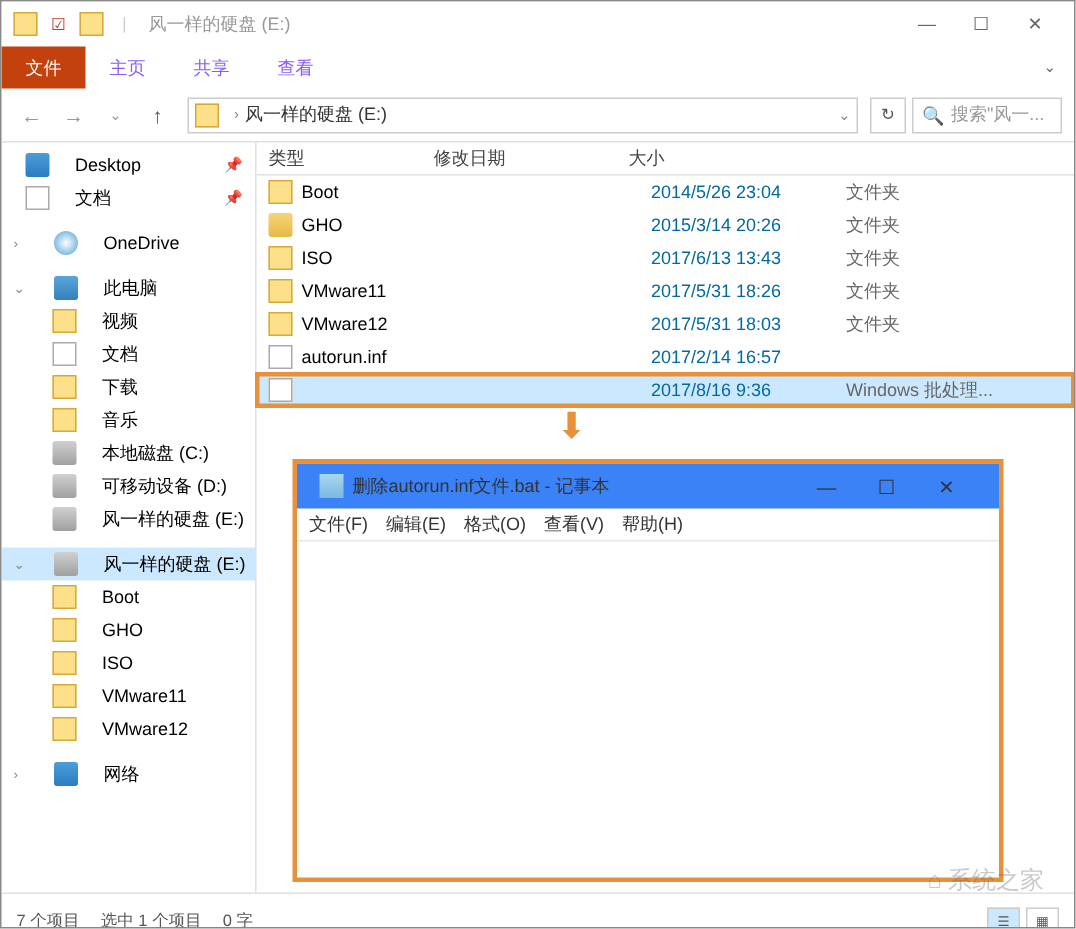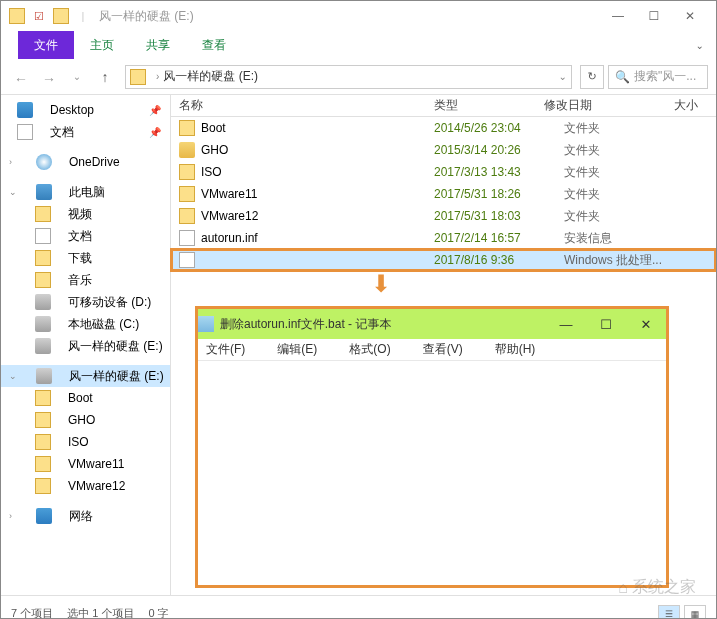--- a/index.html
+++ b/index.html
@@ -6,22 +6,22 @@
     body { width: 717px; height: 619px; background: #fff; overflow: hidden; border: 1px solid #888; position: relative; }
     
     .titlebar { height: 30px; display: flex; align-items: center; padding: 0 8px; background: #fff; }
     .titlebar-icons { display: flex; gap: 6px; margin-right: 8px; }
     .titlebar-icons span { width: 16px; height: 16px; display: inline-flex; align-items: center; justify-content: center; font-size: 11px; color: #666; }
     .titlebar-title { color: #999; font-size: 12px; flex: 1; }
     .window-controls { display: flex; }
     .window-controls span { width: 36px; height: 26px; display: flex; align-items: center; justify-content: center; font-size: 12px; color: #666; }
     
     .ribbon { display: flex; height: 28px; align-items: stretch; }
-    .ribbon-tab { padding: 0 16px; font-size: 12px; display: flex; align-items: center; color: #15803d; }
-    .ribbon-tab.active { background: #6d28d9; color: #fff; margin-left: 17px; }
+    .ribbon-tab { padding: 0 16px; font-size: 12px; display: flex; align-items: center; color: #8b5cf6; }
+    .ribbon-tab.active { background: #c2410c; color: #fff; }
     .ribbon-down { margin-left: auto; padding: 0 12px; display: flex; align-items: center; color: #666; font-size: 10px; }
     
     .toolbar { height: 36px; border-bottom: 1px solid #e0e0e0; display: flex; align-items: center; padding: 0 8px; gap: 4px; }
     .nav-btn { width: 24px; height: 24px; display: flex; align-items: center; justify-content: center; color: #999; font-size: 14px; }
     .nav-btn.enabled { color: #555; }
     .addressbar { flex: 1; border: 1px solid #ccc; height: 24px; display: flex; align-items: center; padding: 0 4px; margin: 0 4px; }
     .addressbar .folder-ico { width: 16px; height: 16px; background: #fce08a; border: 1px solid #d6a93a; margin-right: 6px; }
     .addressbar .crumb { font-size: 12px; color: #333; }
     .addressbar .crumb-sep { margin: 0 4px; color: #888; font-size: 10px; }
     .addr-refresh { width: 24px; height: 24px; border: 1px solid #ccc; display: flex; align-items: center; justify-content: center; font-size: 11px; color: #555; }
@@ -48,36 +48,36 @@
     .col.name { width: 255px; }
     .col.date { width: 130px; }
     .col.type { width: 110px; }
     .col.size { flex: 1; }
     
     .file-list { font-size: 12px; }
     .file-row { display: flex; height: 22px; align-items: center; }
     .file-row.selected { background: #cce8ff; }
     .file-row.highlighted { outline: 3px solid #e8913b; outline-offset: -2px; }
     .file-row .name { width: 255px; display: flex; align-items: center; padding-left: 8px; gap: 6px; }
-    .file-row .date { width: 130px; color: #4d7c0f; padding-left: 8px; }
+    .file-row .date { width: 130px; color: #0369a1; padding-left: 8px; }
     .file-row .type { width: 110px; color: #666; padding-left: 8px; }
     .file-ico { width: 16px; height: 16px; }
     .ico-inf { background: #fff; border: 1px solid #aaa; position: relative; }
     .ico-bat { background: #fff; border: 1px solid #aaa; position: relative; }
     .ico-gho { background: linear-gradient(#f5d576,#e8b848); border-radius: 2px; }
     
     .arrow-down { position: absolute; left: 200px; top: 175px; color: #e8913b; font-size: 24px; z-index: 5; }
     
     .notepad { position: absolute; left: 194px; top: 305px; width: 474px; height: 282px; border: 3px solid #e8913b; background: #fff; z-index: 10; display: flex; flex-direction: column; }
-    .np-titlebar { height: 30px; display: flex; align-items: center; padding: 0 0; background: #bef264; }
+    .np-titlebar { height: 30px; display: flex; align-items: center; padding: 0 15px; background: #3b82f6; }
     .np-ico { width: 16px; height: 16px; background: linear-gradient(#a8d8f0,#7bb8e0); margin-right: 6px; }
     .np-title { font-size: 12px; color: #333; flex: 1; }
     .np-controls { display: flex; gap: 0; }
     .np-controls span { width: 40px; height: 26px; display: flex; align-items: center; justify-content: center; font-size: 13px; color: #333; }
-    .np-menu { display: flex; gap: 32px; padding: 2px 8px; font-size: 12px; color: #333; border-bottom: 1px solid #e8e8e8; }
+    .np-menu { display: flex; gap: 12px; padding: 2px 8px; font-size: 12px; color: #333; border-bottom: 1px solid #e8e8e8; }
     .np-body { flex: 1; padding: 2px 6px; font-family: "SimSun", monospace; font-size: 14px; white-space: pre; background: #fff; }
     
     .statusbar { height: 36px; border-top: 1px solid #e0e0e0; display: flex; align-items: center; padding: 0 10px; font-size: 11px; color: #555; gap: 14px; }
     .status-right { margin-left: auto; display: flex; gap: 4px; }
     .view-btn { width: 22px; height: 18px; border: 1px solid #ccc; display: flex; align-items: center; justify-content: center; font-size: 9px; }
     .view-btn.active { background: #cce8ff; }
     
     .watermark { position: absolute; right: 20px; bottom: 20px; font-size: 16px; color: rgba(100,100,100,0.35); z-index: 20; display: flex; align-items: center; gap: 4px; }
   </style>
 </head>
@@ -163,25 +163,25 @@
     <div class="tree-item indent1">
         <span class="tree-ico ico-folder"></span>
         <span>下载</span>
       </div>
     <div class="tree-item indent1">
         <span class="tree-ico ico-folder"></span>
         <span>音乐</span>
       </div>
     <div class="tree-item indent1">
         <span class="tree-ico ico-drive"></span>
+        <span>本地磁盘 (C:)</span>
+      </div>
+    <div class="tree-item indent1">
+        <span class="tree-ico ico-drive"></span>
         <span>可移动设备 (D:)</span>
-      </div>
-    <div class="tree-item indent1">
-        <span class="tree-ico ico-drive"></span>
-        <span>本地磁盘 (C:)</span>
       </div>
     <div class="tree-item indent1">
         <span class="tree-ico ico-drive"></span>
         <span>风一样的硬盘 (E:)</span>
       </div>
     <div style="height:8px"></div>
     <div class="tree-item selected" style="padding-left:8px">
         <span style="width:10px;color:#888;font-size:9px">⌄</span>
         <span class="tree-ico ico-drive"></span>
         <span>风一样的硬盘 (E:)</span>
@@ -209,21 +209,20 @@
     <div style="height:8px"></div>
     <div class="tree-item" style="padding-left:8px">
         <span style="width:10px;color:#888;font-size:9px">›</span>
         <span class="tree-ico ico-net"></span>
         <span>网络</span>
       </div>
   </div>
 
   <div class="content">
     <div class="col-headers">
-      <div class="col name">名称</div>
       <div class="col type">类型</div>
       <div class="col date">修改日期</div>
       <div class="col size">大小</div>
     </div>
     <div class="file-list" id="file-list">
         <div class="file-row">
           <div class="name">
             <span class="file-ico ico-folder"></span>
             <span>Boot</span>
           </div>
@@ -236,21 +235,21 @@
             <span>GHO</span>
           </div>
           <div class="date">2015/3/14 20:26</div>
           <div class="type">文件夹</div>
         </div>
         <div class="file-row">
           <div class="name">
             <span class="file-ico ico-folder"></span>
             <span>ISO</span>
           </div>
-          <div class="date">2017/3/13 13:43</div>
+          <div class="date">2017/6/13 13:43</div>
           <div class="type">文件夹</div>
         </div>
         <div class="file-row">
           <div class="name">
             <span class="file-ico ico-folder"></span>
             <span>VMware11</span>
           </div>
           <div class="date">2017/5/31 18:26</div>
           <div class="type">文件夹</div>
         </div>
@@ -261,21 +260,20 @@
           </div>
           <div class="date">2017/5/31 18:03</div>
           <div class="type">文件夹</div>
         </div>
         <div class="file-row">
           <div class="name">
             <span class="file-ico ico-inf"></span>
             <span>autorun.inf</span>
           </div>
           <div class="date">2017/2/14 16:57</div>
-          <div class="type">安装信息</div>
         </div>
         <div class="file-row selected highlighted">
           <div class="name">
             <span class="file-ico ico-bat"></span>
           </div>
           <div class="date">2017/8/16 9:36</div>
           <div class="type">Windows 批处理...</div>
         </div>
       </div>
     <div class="arrow-down">⬇</div>

